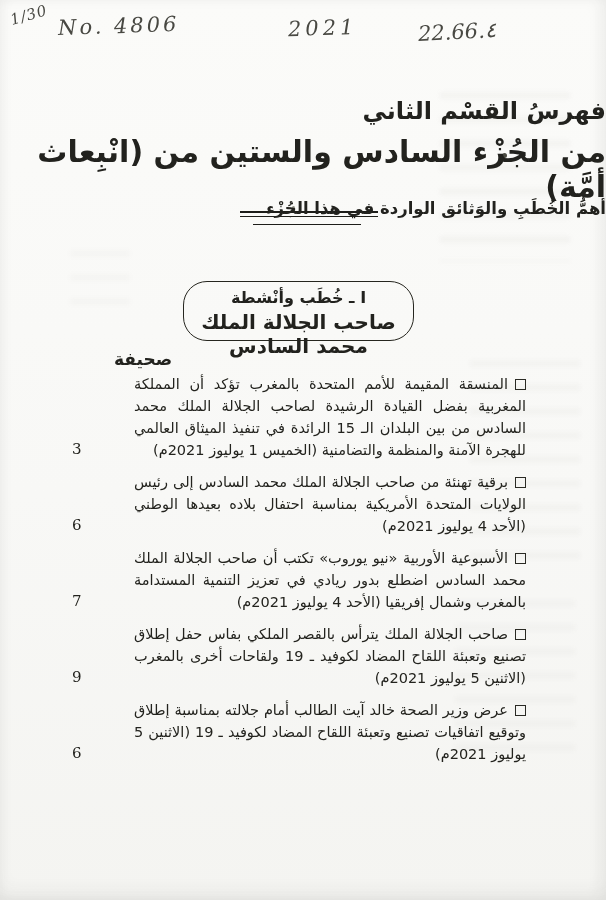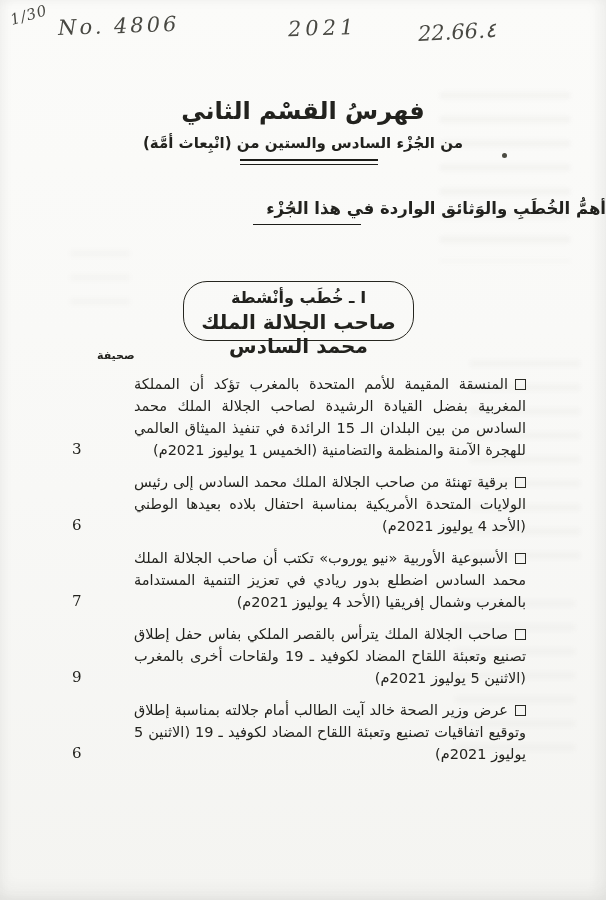--- a/index.html
+++ b/index.html
@@ -19,37 +19,37 @@
   .smudge{position:absolute;pointer-events:none;filter:blur(2px);opacity:.55;
     background:repeating-linear-gradient(180deg, rgba(150,148,138,.12) 0 7px, rgba(0,0,0,0) 7px 24px);}
   .sm1{left:440px;top:92px;width:130px;height:170px;}
   .sm2{left:470px;top:360px;width:110px;height:200px;opacity:.45;}
   .sm3{left:455px;top:600px;width:120px;height:160px;opacity:.4;}
   .sm4{left:70px;top:250px;width:60px;height:60px;opacity:.35;}
   .ink-dot{position:absolute;border-radius:50%;}
   .dot-a{left:502px;top:153px;width:5px;height:5px;background:#4b4b42;}
   .dot-b{left:292px;top:206px;width:3px;height:3px;background:#8d8d82;}
   
-  .title-block{position:absolute;top:97px;left:0;width:100%;text-align:center;direction:rtl;}
+  .title-block{position:absolute;top:97px;left:0;width:100%;direction:rtl;}
   .title-l1{font-size:24px;font-weight:bold;letter-spacing:.5px;}
-  .title-l2{font-size:15px;font-weight:bold;margin-top:9px;}
+  .title-l2{font-size:30px;font-weight:bold;margin-top:9px;}
   .dbl-rule{width:138px;height:3px;margin:7px auto 0;border-top:2.5px solid #1d1d19;border-bottom:1.2px solid #1d1d19;transform:translateX(6px);}
   .subtitle-block{position:absolute;top:199px;left:0;width:100%;direction:rtl;}
   .subtitle-text{font-size:16.5px;font-weight:bold;}
   .sub-rule{width:108px;border-top:1.6px solid #1d1d19;margin:6px auto 0;transform:translateX(4px);}
   
   .section-box{
     position:absolute;top:281px;left:183px;width:229px;height:52px;
     border:1.7px solid #26261f;border-radius:24px;
     direction:rtl;text-align:center;padding-top:6px;
   }
   .box-l1{font-size:16px;font-weight:bold;}
   .box-l2{font-size:20px;font-weight:bold;margin-top:3px;}
   
-  .sheet-label{position:absolute;top:349px;left:97px;font-size:11px;font-weight:bold;direction:rtl;}
+  .sheet-label{position:absolute;top:349px;left:114px;font-size:17px;font-weight:bold;direction:rtl;}
   .toc{position:absolute;top:373px;left:58px;right:80px;direction:rtl;}
   .entry{position:relative;padding-left:76px;margin-bottom:10px;
     font-size:14.5px;line-height:22px;text-align:justify;color:#23231e;}
   .entry-text{}
   .bullet{display:inline-block;width:9px;height:9px;border:1.5px solid #2a2a24;margin-left:7px;vertical-align:-1px;background:transparent;}
   .pagenum{position:absolute;left:14px;bottom:1px;direction:ltr;
     font-family:"DejaVu Serif","DejaVu Sans",serif;font-size:15px;color:#23231e;}
 </style>
 </head>
 <body>

